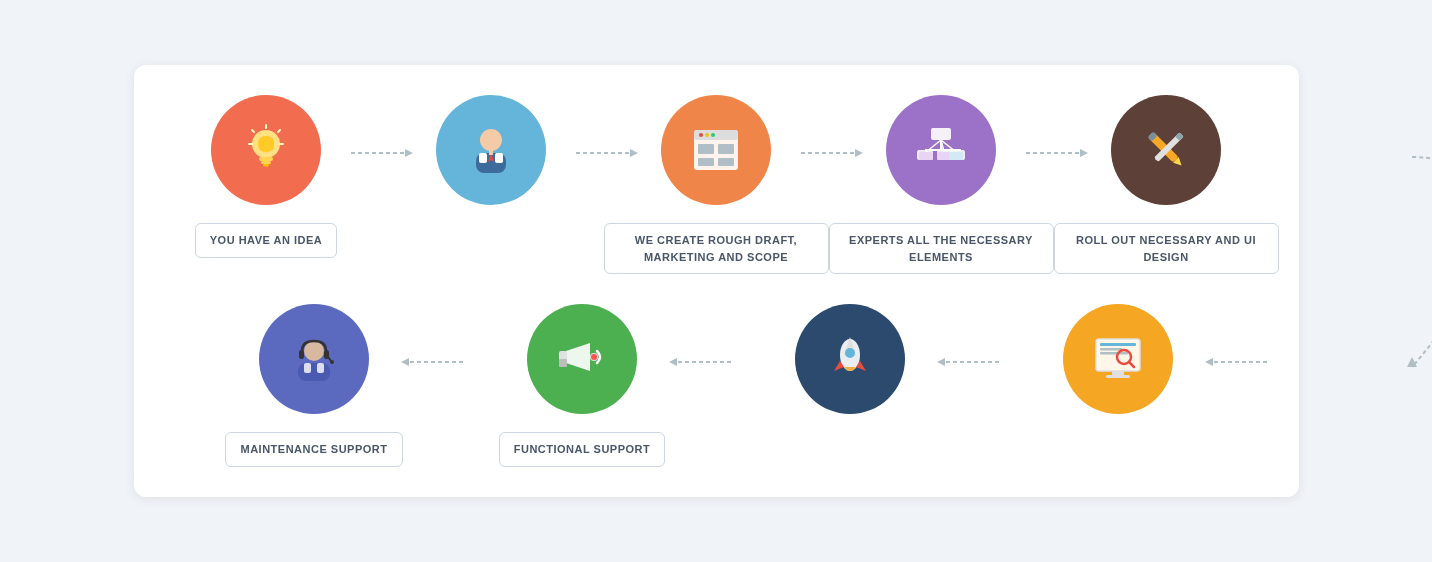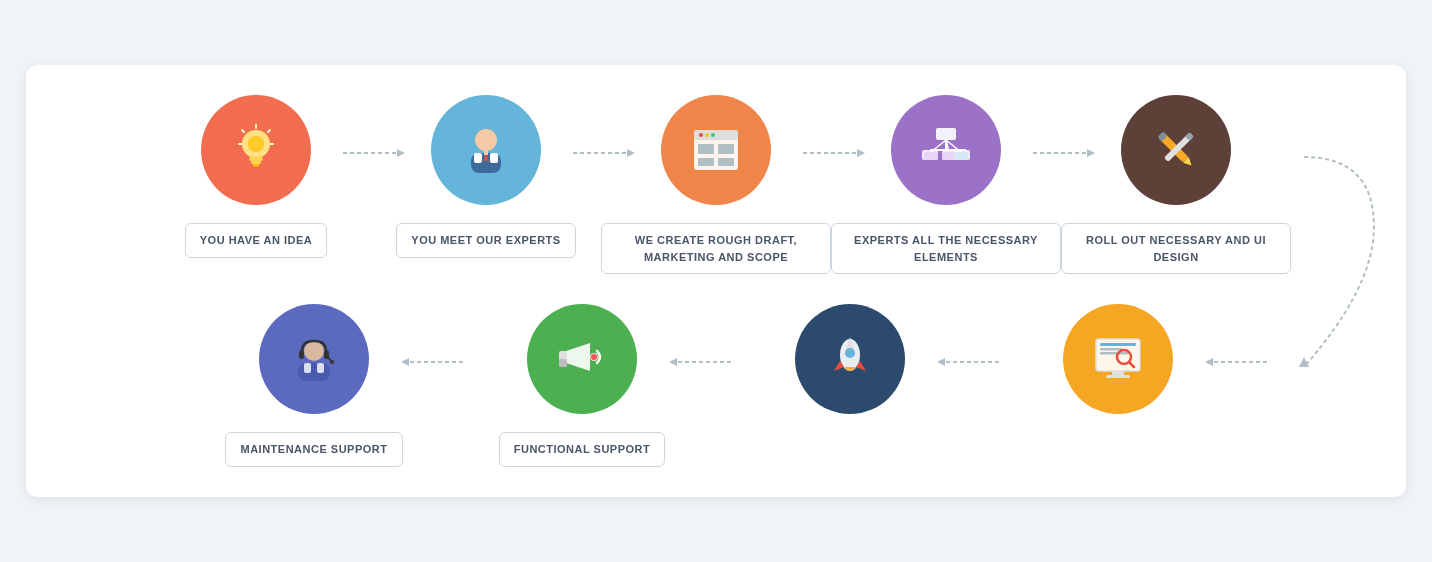--- a/index.html
+++ b/index.html
@@ -7,21 +7,21 @@
       background: #f0f4f8;
       font-family: 'Arial', sans-serif;
       display: flex;
       align-items: center;
       justify-content: center;
       min-height: 100vh;
     }
     .container {
       background: #fff;
       border-radius: 12px;
-      width: 1380px;
+      width: 1165px;
       padding: 30px 20px;
       box-shadow: 0 2px 12px rgba(0,0,0,0.08);
     }
     .row {
       display: flex;
       align-items: flex-start;
       justify-content: center;
       gap: 0;
       position: relative;
     }
@@ -101,21 +101,20 @@
           <svg width="60" height="60" viewBox="0 0 60 60">
             <circle cx="30" cy="20" r="11" fill="#f5cba7"></circle>
             <rect x="15" y="33" width="30" height="20" rx="8" fill="#3d6b9c"></rect>
             <rect x="18" y="33" width="8" height="10" rx="2" fill="#fff"></rect>
             <rect x="34" y="33" width="8" height="10" rx="2" fill="#fff"></rect>
 
             <polygon points="30,33 27,42 30,40 33,42" fill="#e74c3c"></polygon>
             <rect x="28" y="30" width="4" height="5" fill="#f5cba7"></rect>
           </svg>
         </div>
-        <div class="label-box">YOU MEET OUR EXPERTS</div>
 
         <div style="position:absolute;top:50px;right:-40px;display:flex;align-items:center;z-index:2;">
           <svg width="68" height="16" viewBox="0 0 68 16">
               <line x1="0" y1="8" x2="54" y2="8" stroke="#b0bec5" stroke-width="2" stroke-dasharray="4,3"></line>
               <polygon points="54,4 62,8 54,12" fill="#b0bec5"></polygon>
             </svg>
         </div>
       </div>
 
       <div class="step">

